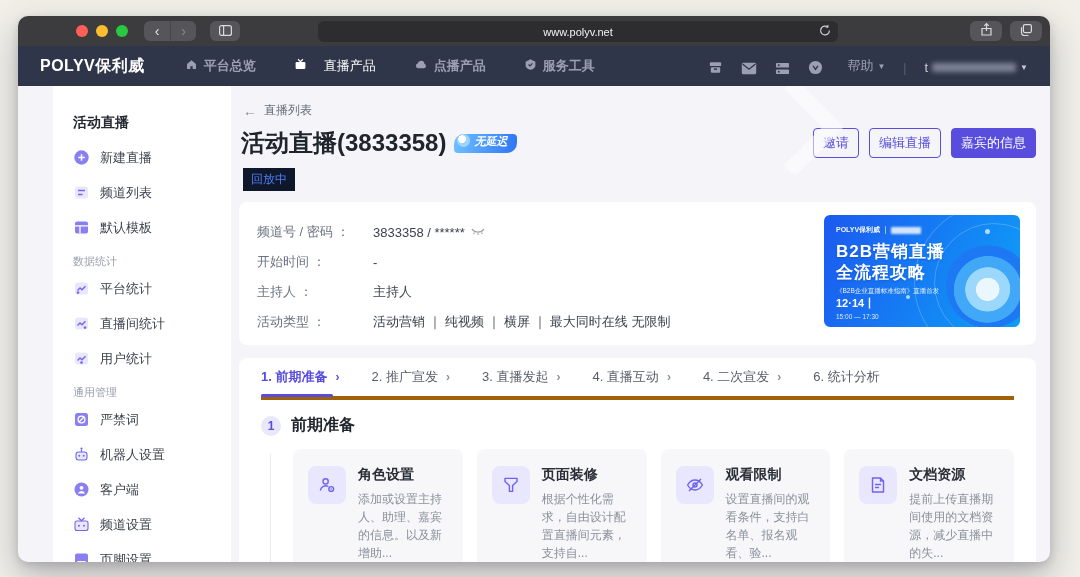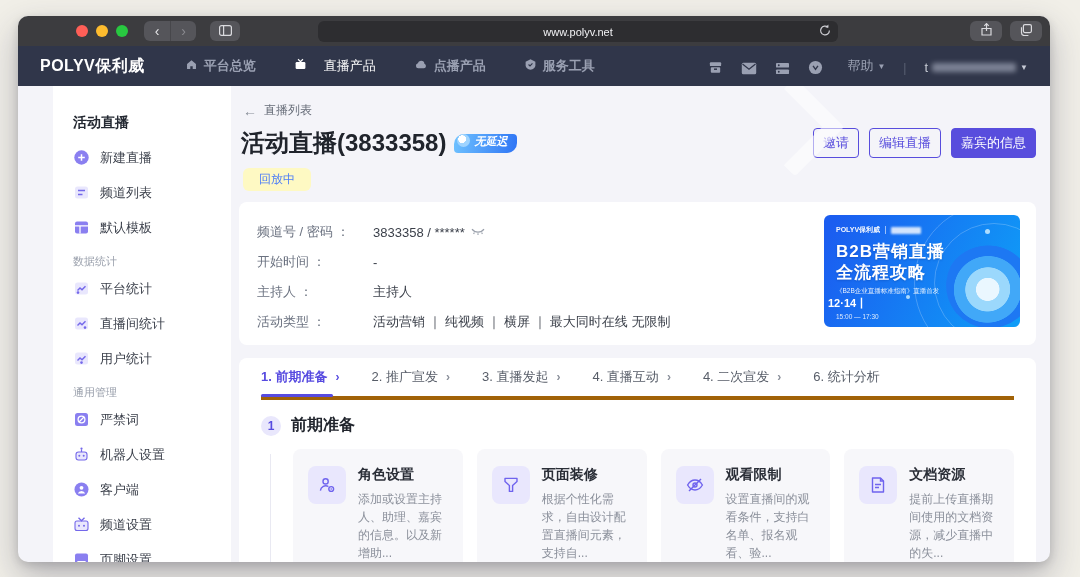--- a/index.html
+++ b/index.html
@@ -66,37 +66,37 @@
     padding:0 10px 0 3px; background:linear-gradient(100deg,#6fc2ff,#2e74f5);
     border-radius:10px 4px 10px 4px; color:#fff; font-size:11px; font-style:italic; font-weight:bold; }
   .nodelay-ico { width:13px; height:13px; border-radius:50%;
     background:radial-gradient(circle at 40% 40%, #ffffff 0 35%, #9fd4ff 36% 100%); }
   .actionbtns { margin-left:auto; display:flex; gap:10px; }
   .btn { height:30px; padding:0 9px; border-radius:4px; font-size:13px; display:flex; align-items:center;
     cursor:pointer; border:1px solid #584ddd; color:#584ddd; background:transparent; font-family:inherit; white-space:nowrap; }
   .btn.primary { background:#584ddd; color:#ffffff; }
 
   .statustag { display:inline-block; margin:9px 0 0 4px; font-size:12px; color:#4d7ef7;
-    background:#fef9c3; border-radius:6px; padding:3px 16px; cursor:default; }
+    background:#0f172a; border-radius:0; padding:3px 8px; cursor:default; }
 
   .info-card { margin-top:11px; background:#ffffff; border-radius:8px; padding:15px 18px; position:relative; height:143px; }
   .info-row { display:flex; align-items:center; font-size:13px; height:30px; }
   .info-label { color:#6b7280; width:116px; flex-shrink:0; }
   .info-value { color:#3a3f49; display:flex; align-items:center; gap:6px; }
   .eye { display:flex; cursor:pointer; }
 
   .banner { position:absolute; right:16px; top:13px; width:196px; height:112px; border-radius:6px;
     background:linear-gradient(115deg,#1b5df0 5%,#0f9cf7 95%); color:#fff; overflow:hidden;
     padding:10px 0 0 12px; cursor:pointer; }
   .b-brand { display:flex; align-items:center; gap:5px; font-size:7px; font-weight:bold; opacity:.95; }
   .b-sep { width:1px; height:8px; background:rgba(255,255,255,.6); }
   .b-partner { width:30px; height:7px; background:rgba(255,255,255,.85); border-radius:1px; filter:blur(.8px); }
   .b-title { font-size:17px; font-weight:bold; line-height:1.22; margin-top:7px; letter-spacing:1px; text-shadow:0 1px 2px rgba(0,40,120,.3); }
   .b-sub { font-size:6.5px; opacity:.9; margin-top:4px; }
-  .b-date { position:absolute; left:4px; bottom:16px; font-size:11px; font-weight:bold; }
+  .b-date { position:absolute; left:12px; bottom:16px; font-size:11px; font-weight:bold; }
   .b-time { position:absolute; left:12px; bottom:7px; font-size:6.5px; opacity:.85; }
   .b-disc { position:absolute; right:-14px; top:26px; width:88px; height:88px; border-radius:50%;
     transform:rotate(-18deg) scale(1,.98);
     background:radial-gradient(circle at 46% 54%, #eaf7ff 0 17%, #9bd8fc 18% 33%, #41a8f8 34% 50%, #1d78f3 51% 66%, rgba(29,120,243,0) 67%); }
   .b-ring { position:absolute; border:1px solid rgba(255,255,255,.22); border-radius:50%; }
   .b-dot { position:absolute; width:5px; height:5px; border-radius:50%; background:#bfe6ff; opacity:.9; }
 
   .steps-card { margin-top:13px; background:#ffffff; border-radius:8px 8px 0 0; padding:0 22px; height:230px; position:relative; }
   .vline { position:absolute; left:31px; top:96px; bottom:0; width:1px; background:#e9e9f2; }
   .steps { display:flex; align-items:center; height:42px; border-bottom:4px solid #a16207; gap:32px; }

